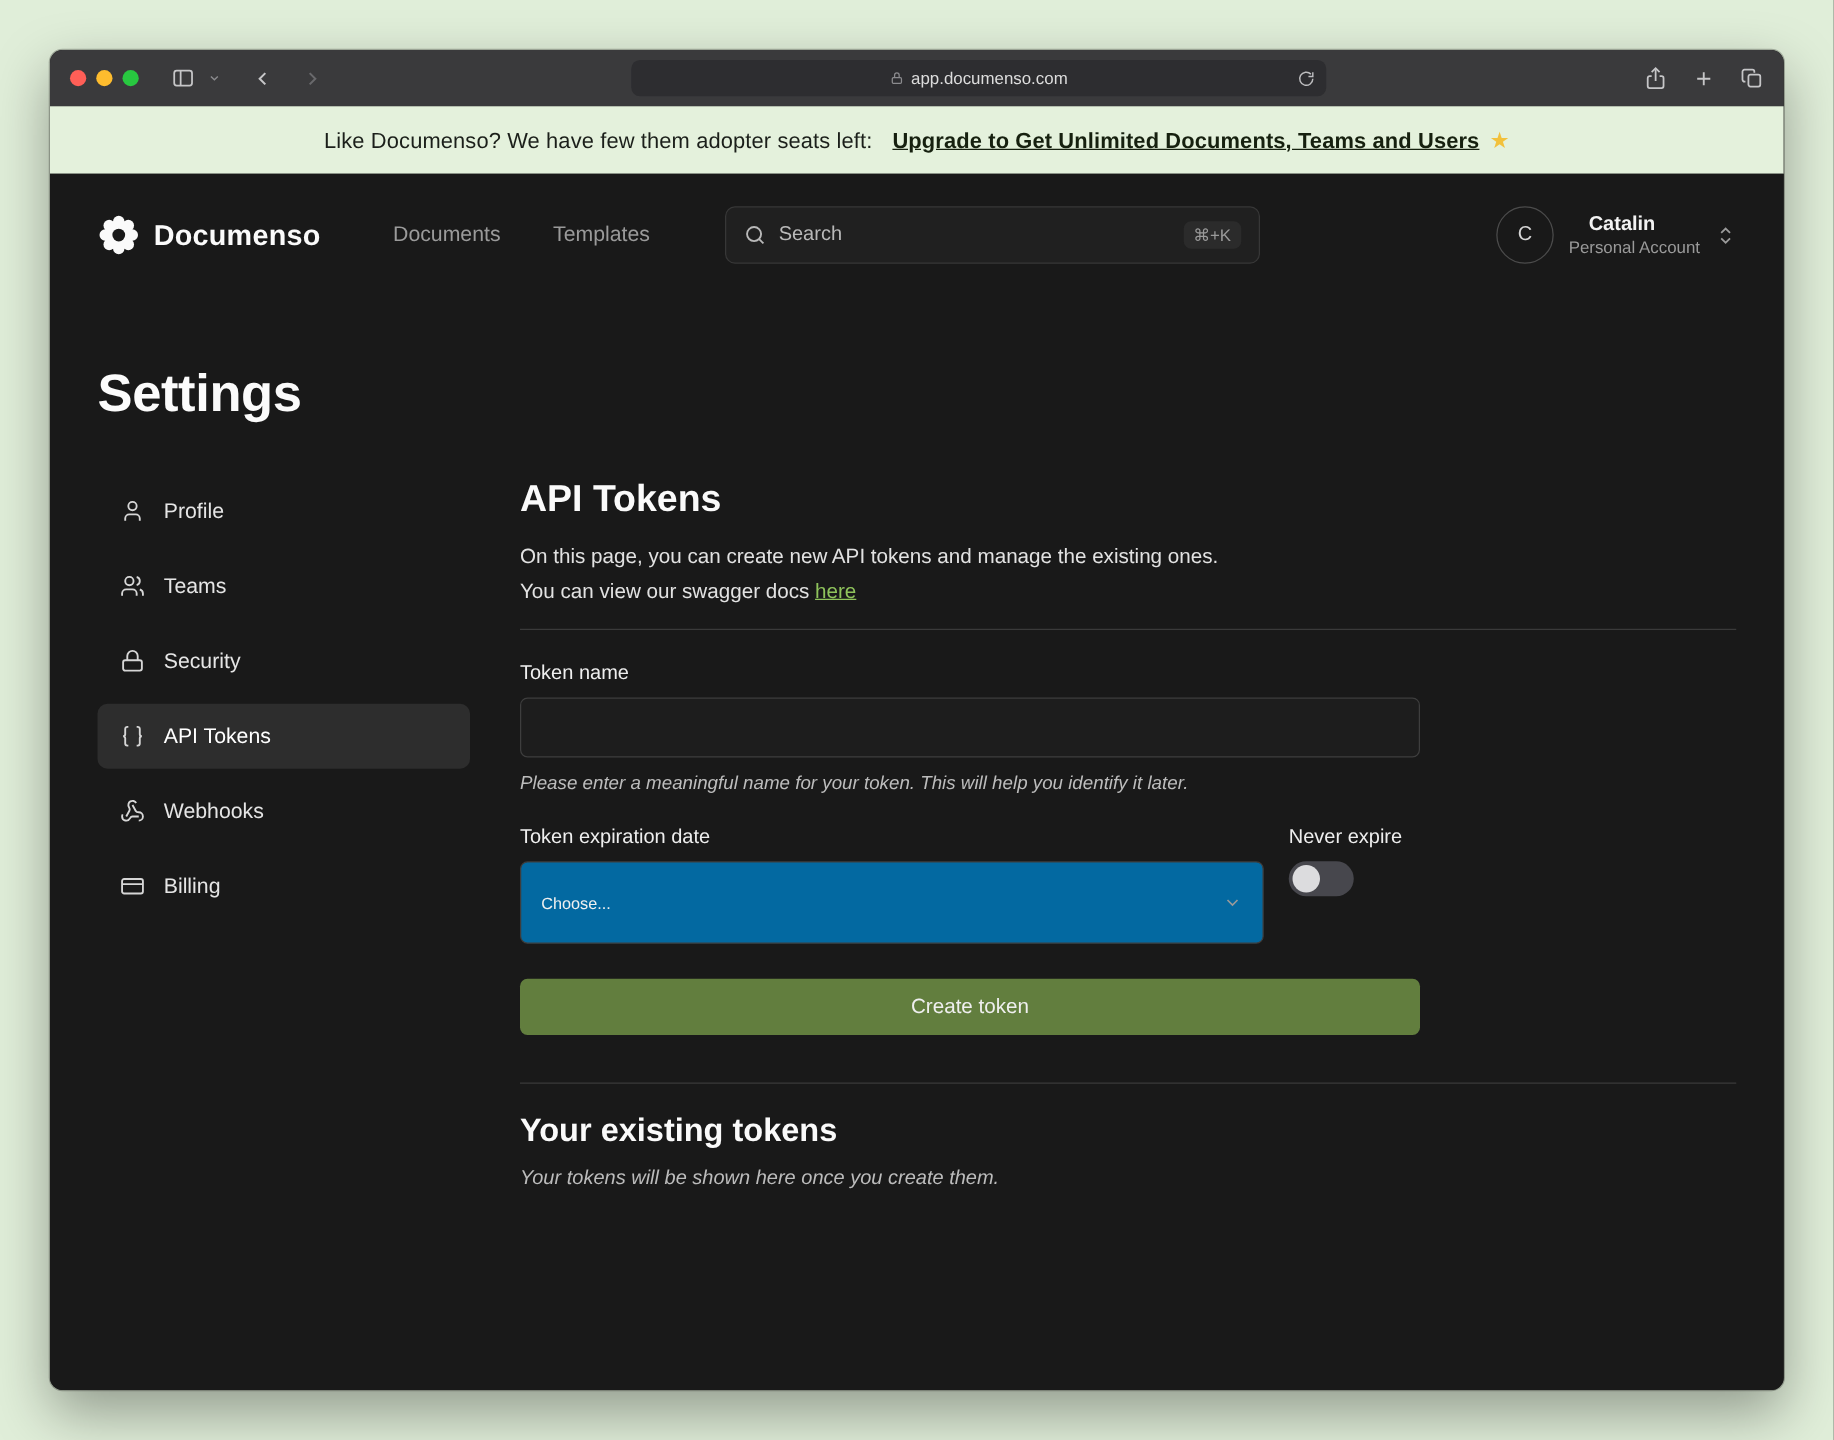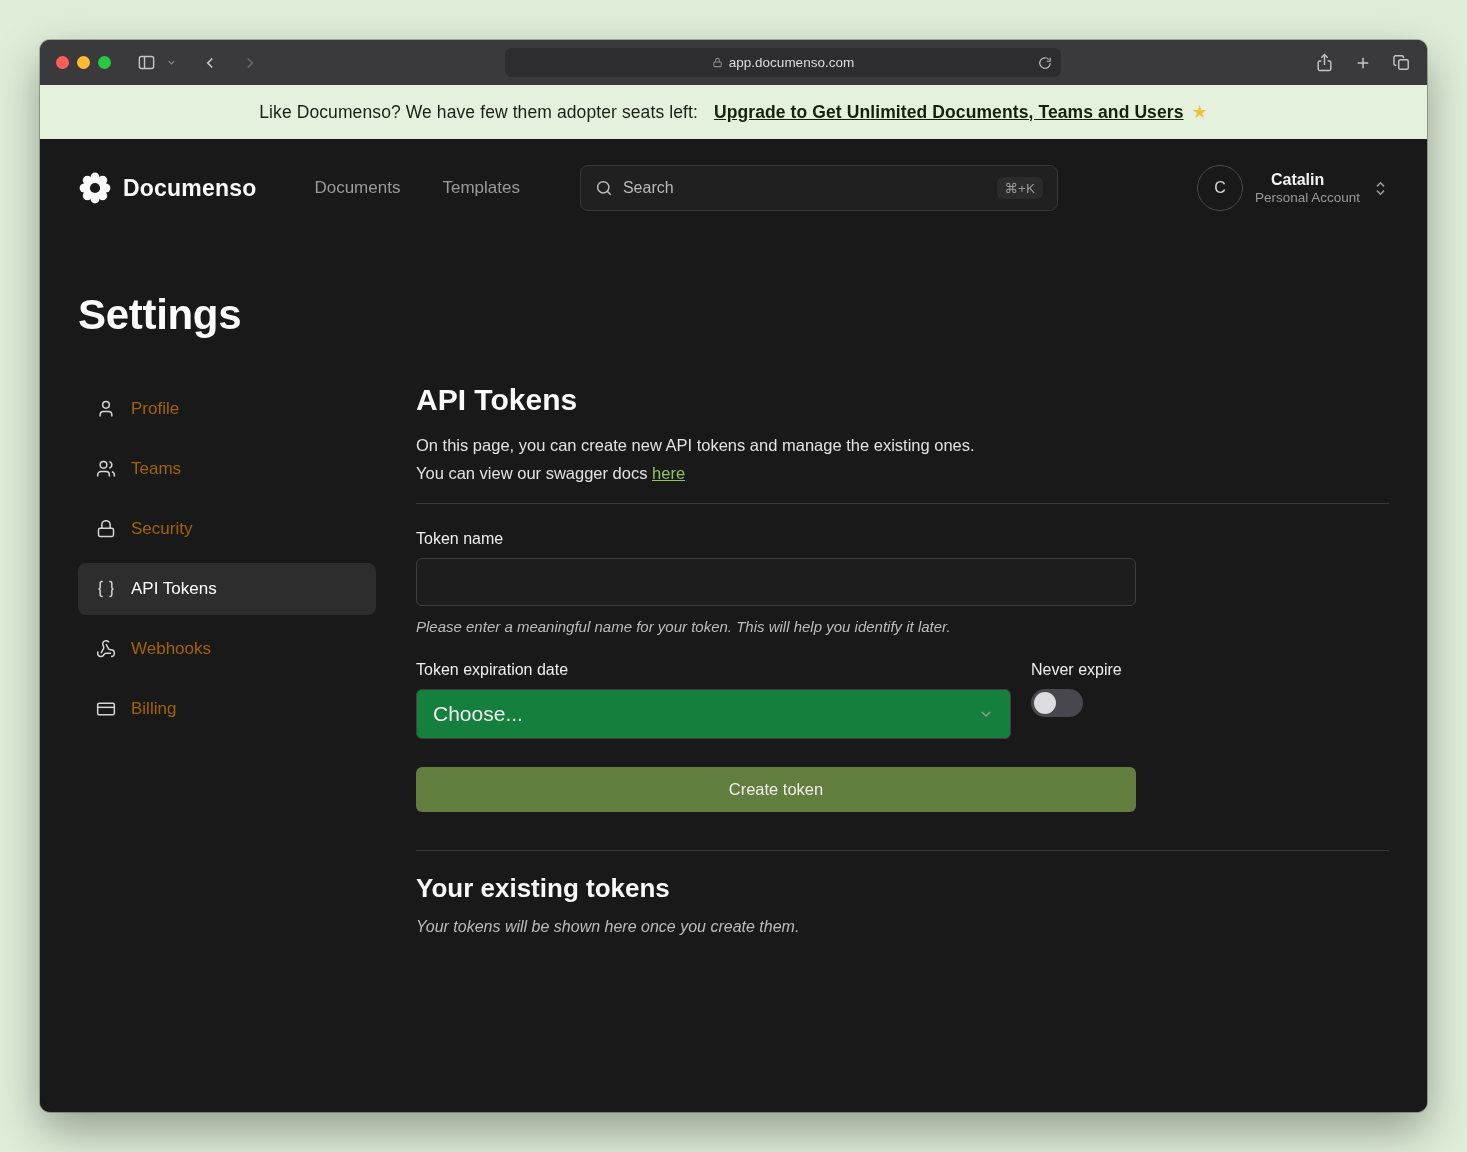--- a/index.html
+++ b/index.html
@@ -58,21 +58,21 @@
 
   
   .app { flex:1; background: var(--app-bg, #191919); color:#ededed; overflow:hidden; }
 
   .topnav { display:flex; align-items:center; padding:26px 38px 0 38px; }
   .brand { display:flex; align-items:center; gap:11px; cursor:pointer; }
   .brand-name { font-size:23px; font-weight:700; color:#fafafa; letter-spacing:.2px; }
   .navlinks { display:flex; gap:42px; margin-left:58px; }
   .navlinks a { color:#9a9a9a; font-size:17px; cursor:pointer; }
   .search {
-    margin-left:60px; width:478px; height:46px;
+    margin-left:60px; width:428px; height:46px;
     background:#202020; border:1px solid #373737; border-radius:8px;
     display:flex; align-items:center; padding:0 14px; gap:10px;
     color:#9a9a9a; cursor:text;
   }
   .search-ph { font-size:16px; color:#b9b9b9; }
   .kbd { margin-left:auto; font-size:13.5px; color:#9a9a9a; background:#2b2b2b; border-radius:6px; padding:3px 8px; }
   .account { margin-left:auto; display:flex; align-items:center; gap:12px; cursor:pointer; }
   .avatar {
     width:46px; height:46px; border-radius:50%; border:1px solid #4b4b4b;
     display:flex; align-items:center; justify-content:center;
@@ -87,21 +87,21 @@
     margin:80px 38px 0 38px;
     font-size:42px; font-weight:700; color:#fbfbfb; letter-spacing:-.3px;
   }
 
   .content { display:flex; padding:0 38px; margin-top:44px; gap:40px; }
 
   
   .sidebar { width:298px; flex:0 0 298px; display:flex; flex-direction:column; gap:8px; }
   .side-item {
     height:52px; border-radius:8px; display:flex; align-items:center;
-    gap:15px; padding:0 18px; color:#a16207; font-size:17px; cursor:pointer;
+    gap:15px; padding:0 18px; color:#e5e5e5; font-size:17px; cursor:pointer;
   }
   .side-item.active { background:#2d2d2d; color:#ffffff; }
   .side-icon { color:#d6d6d6; display:flex; }
 
   
   .main { flex:1; min-width:0; }
   .section-title { font-size:30px; font-weight:700; color:#fafafa; margin-bottom:14px; }
   .desc { font-size:16.5px; line-height:28px; color:#e2e2e2; }
   .green-link { color: var(--link-green, #8fc35c); text-decoration:underline; cursor:pointer; }
   hr { border:none; border-top:1px solid #3a3a3a; margin-top:16px; }
@@ -110,23 +110,23 @@
   .text-input {
     width:720px; height:48px; background:#1d1d1d; border:1px solid #3e3e3e;
     border-radius:6px; color:#f0f0f0; font-size:16px; padding:0 14px;
     font-family:"Liberation Sans", sans-serif; outline:none;
   }
   .hint { font-size:15px; font-style:italic; color:#bcbcbc; margin-top:12px; }
   .exp-row { width:720px; display:flex; gap:20px; margin-top:26px; }
   .exp-col { flex:0 0 595px; }
   .never-col { flex:1; }
   .select {
-    height:50px; border:1px solid #3e3e3e; background:#15803d; border-radius:6px;
+    height:66px; border:1px solid #3e3e3e; background:#0369a1; border-radius:6px;
     display:flex; align-items:center; justify-content:space-between;
-    padding:0 16px; color:#f0f0f0; font-size:21px; cursor:pointer;
+    padding:0 16px; color:#f0f0f0; font-size:13px; cursor:pointer;
   }
   .select .chev { color:#9a9a9a; }
   .toggle {
     width:52px; height:28px; border-radius:14px; background:#47474d;
     position:relative; cursor:pointer; margin-top:6px;
   }
   .toggle .knob {
     position:absolute; left:3px; top:3px; width:22px; height:22px;
     border-radius:50%; background:#dcdcde;
   }

